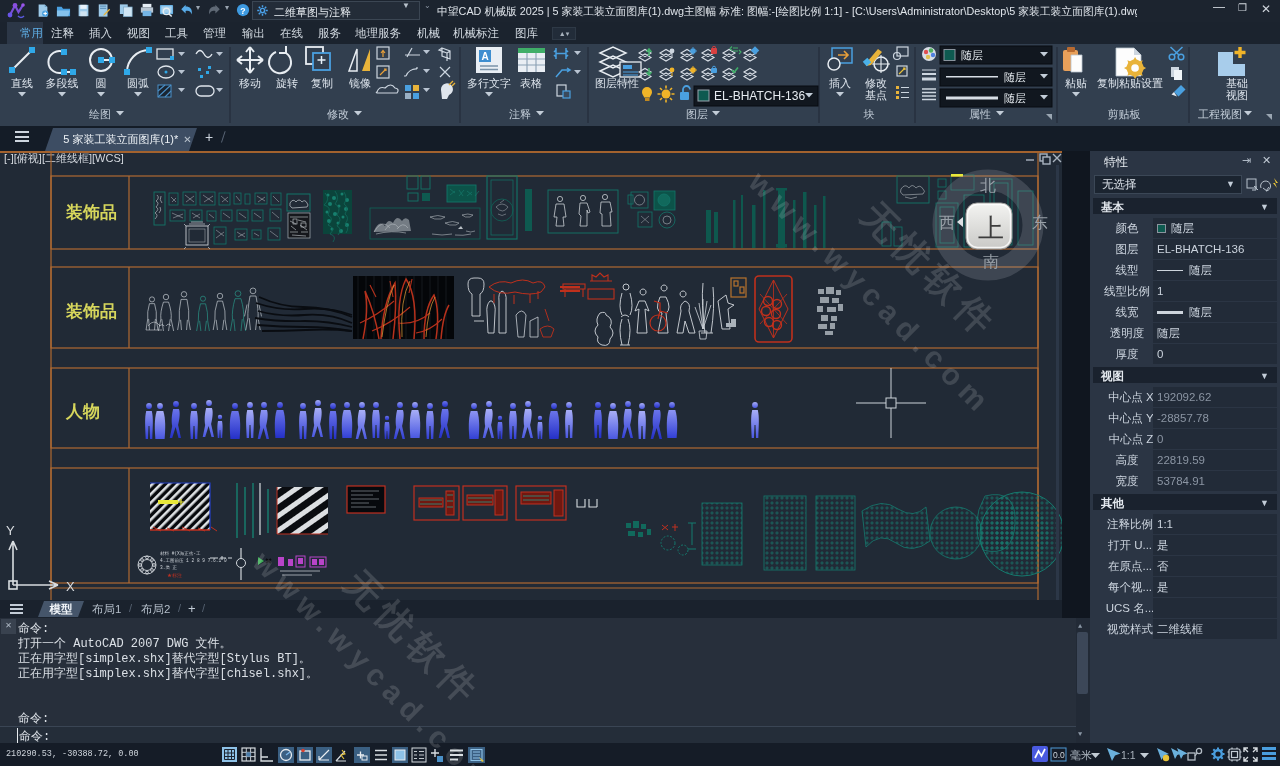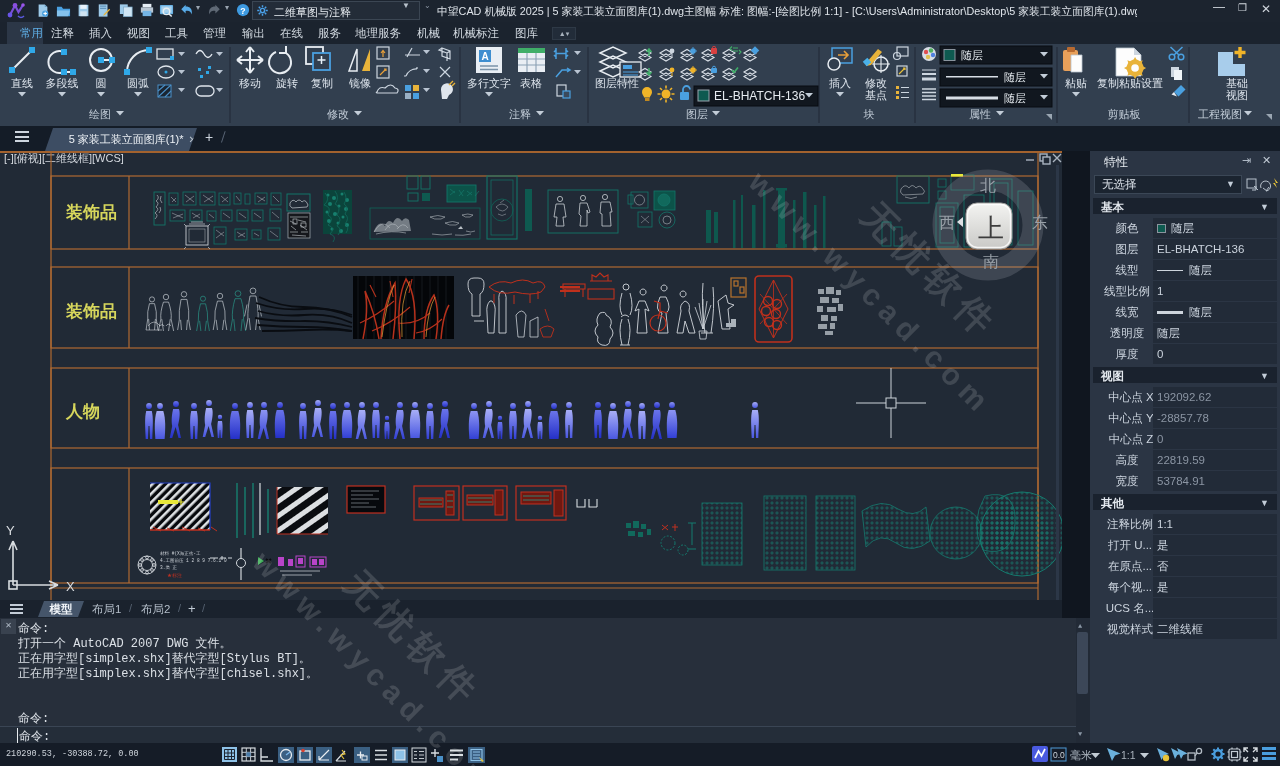--- a/index.html
+++ b/index.html
@@ -425,21 +425,21 @@
   <use href="#lyr" x="105" y="21"></use>
 </svg>
 </div>
 
 <div id="doctabs">
   <div class="abs" style="left:15px;top:5px;width:14px;height:11px">
     <div style="height:2px;background:#cdd5de;margin-bottom:2.5px"></div>
     <div style="height:2px;background:#cdd5de;margin-bottom:2.5px"></div>
     <div style="height:2px;background:#cdd5de"></div>
   </div>
-  <div class="abs" style="left:45px;top:2px;width:152px;height:23px;background:#3d4d63;clip-path:polygon(8px 0,100% 0,calc(100% - 8px) 100%,0 100%);color:#eef2f6;font-size:11px;line-height:23px;text-align:right;padding-left:13px;white-space:nowrap">5 家装工装立面图库(1)* <span style="color:#b8c2cc;font-size:10px;margin-left:2px">✕</span></div>
+  <div class="abs" style="left:45px;top:2px;width:152px;height:23px;background:#3d4d63;clip-path:polygon(8px 0,100% 0,calc(100% - 8px) 100%,0 100%);color:#eef2f6;font-size:11px;line-height:23px;text-align:center;padding-left:13px;white-space:nowrap">5 家装工装立面图库(1)* <span style="color:#b8c2cc;font-size:10px;margin-left:2px">✕</span></div>
   <div class="abs" style="left:205px;top:3px;color:#cdd5de;font-size:14px">+</div>
   <div class="abs" style="left:222px;top:3px;color:#5a6676;font-size:12px;transform:skewX(-18deg)">|</div>
 </div>
 
 <div id="canvas">
 <div class="abs" style="left:0;top:0;width:1062px;height:1.5px;background:#a3622e"></div>
 <div class="abs" style="left:1056px;top:14px;width:3px;height:435px;background:#2c3747"></div>
 <svg width="1062" height="449" viewBox="0 0 1062 449">
   <defs>
     <g id="pA">

